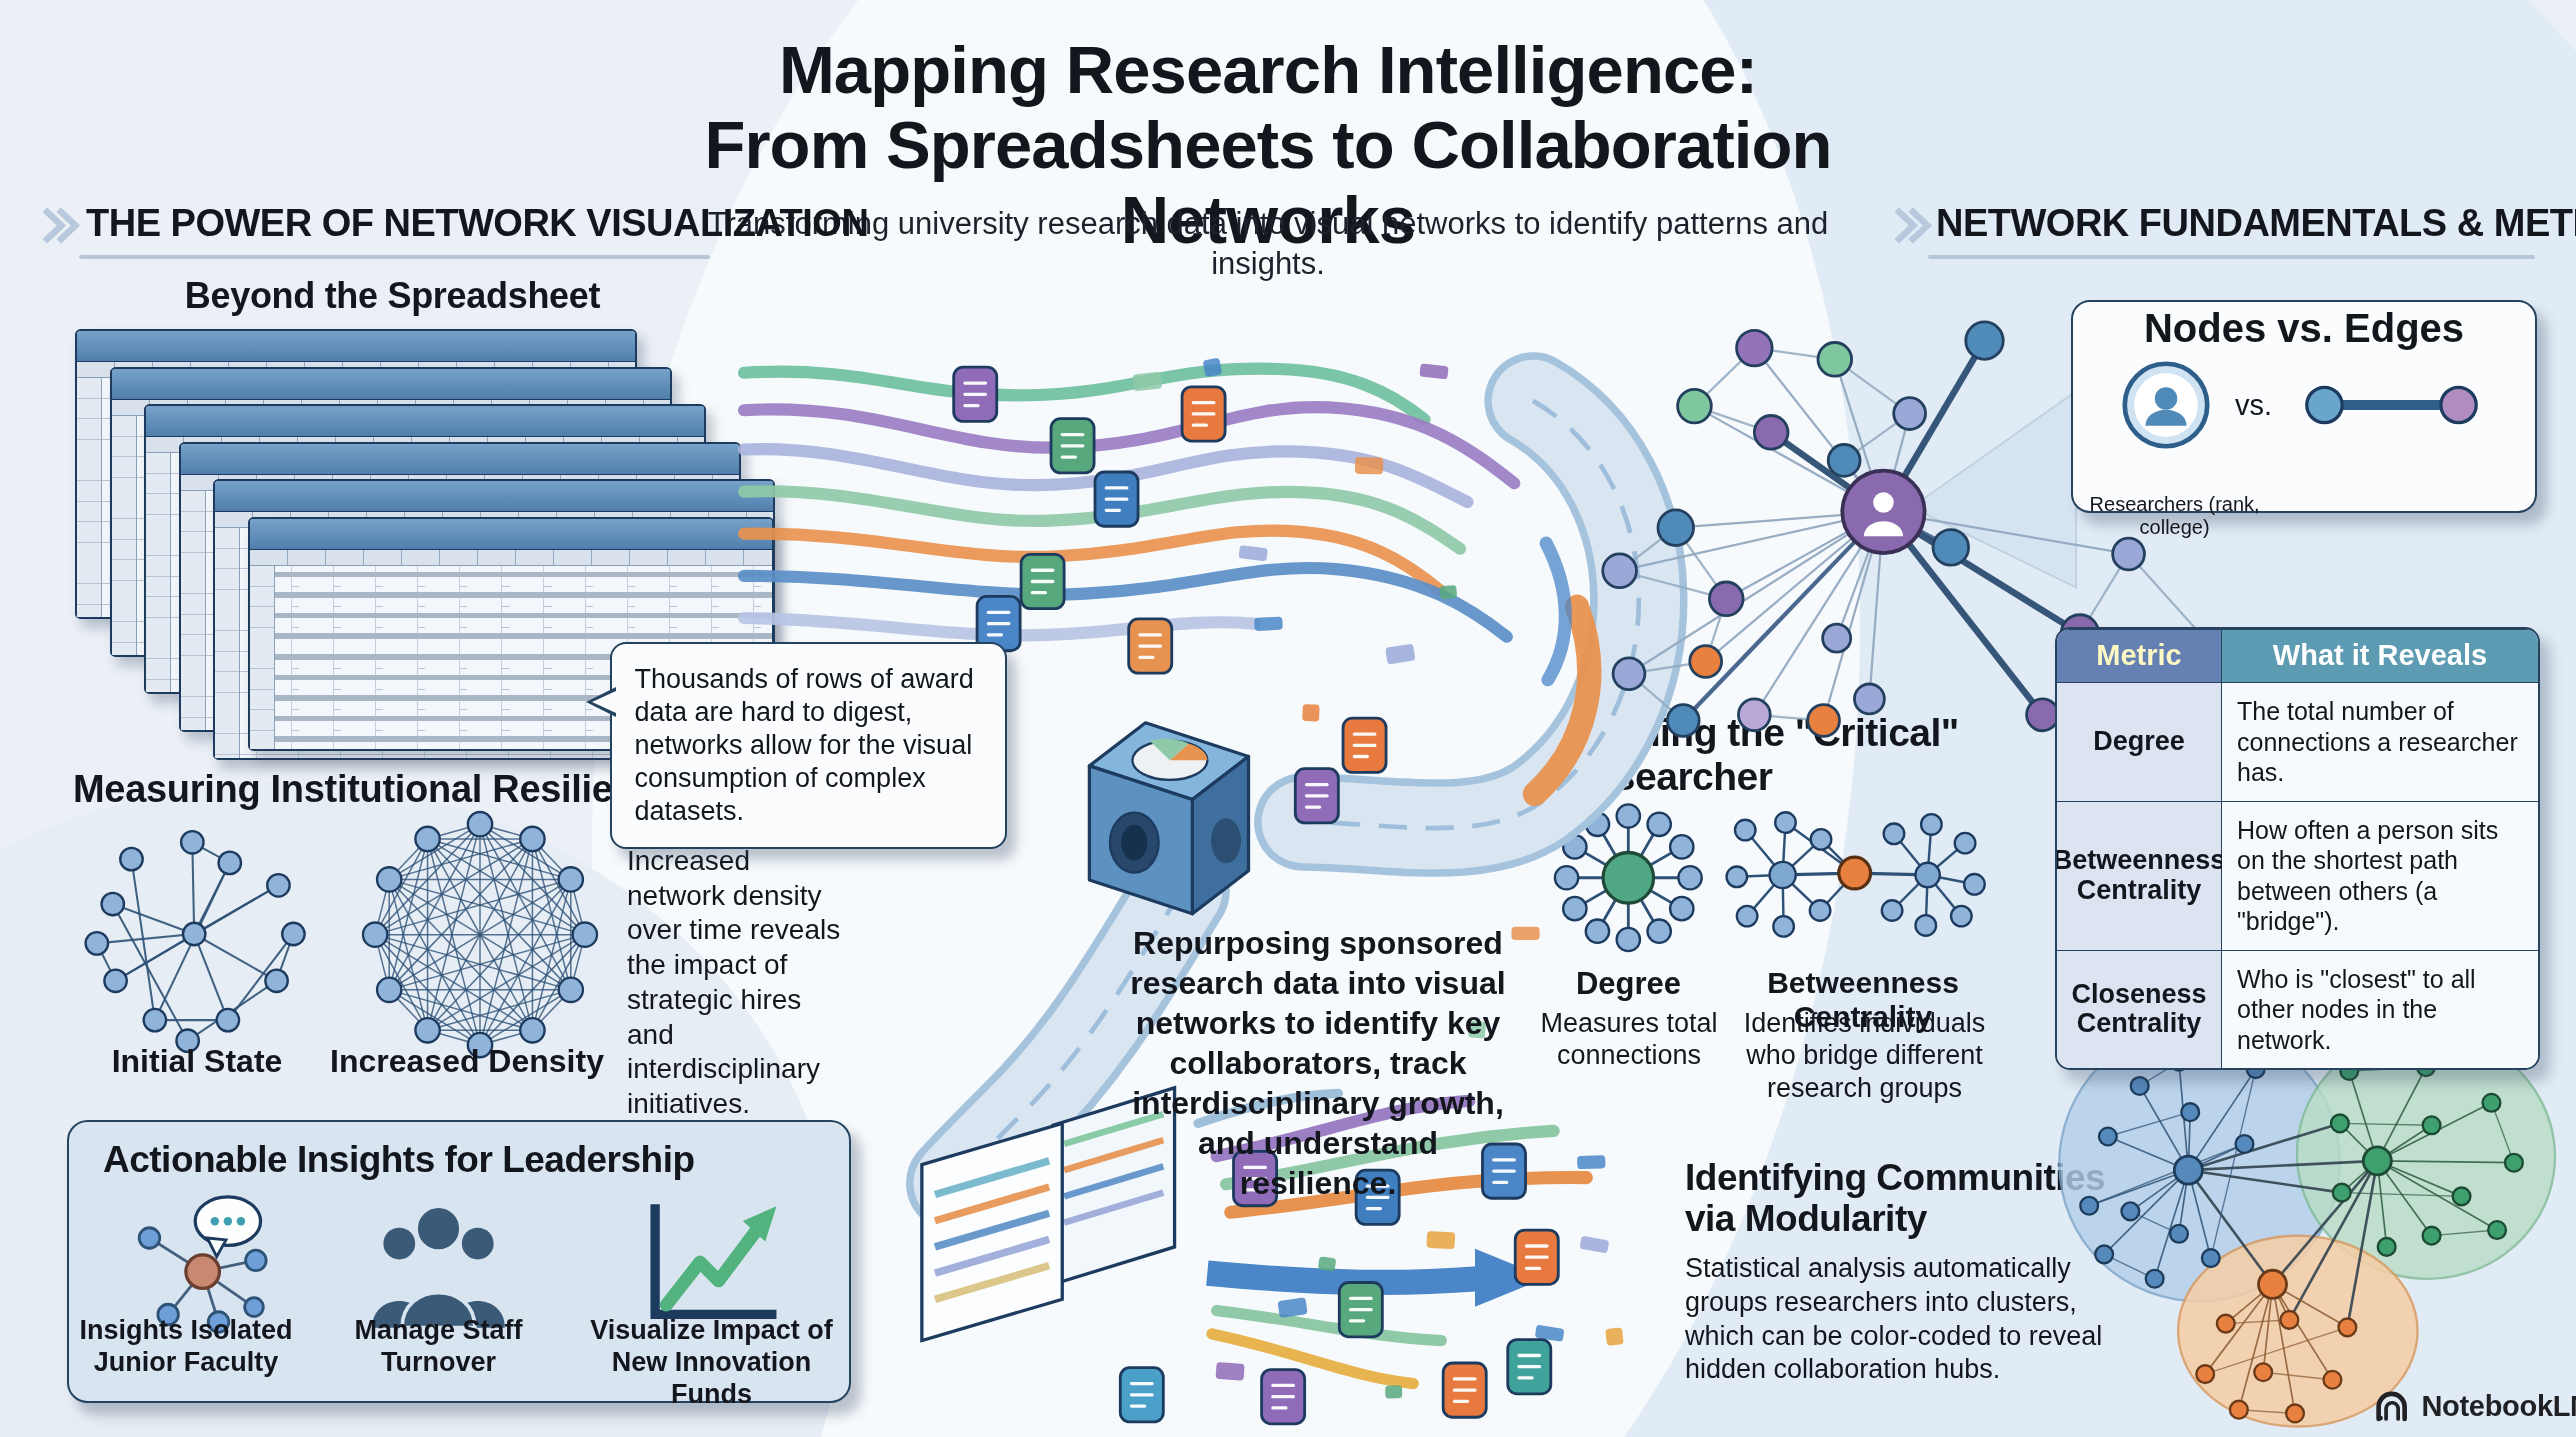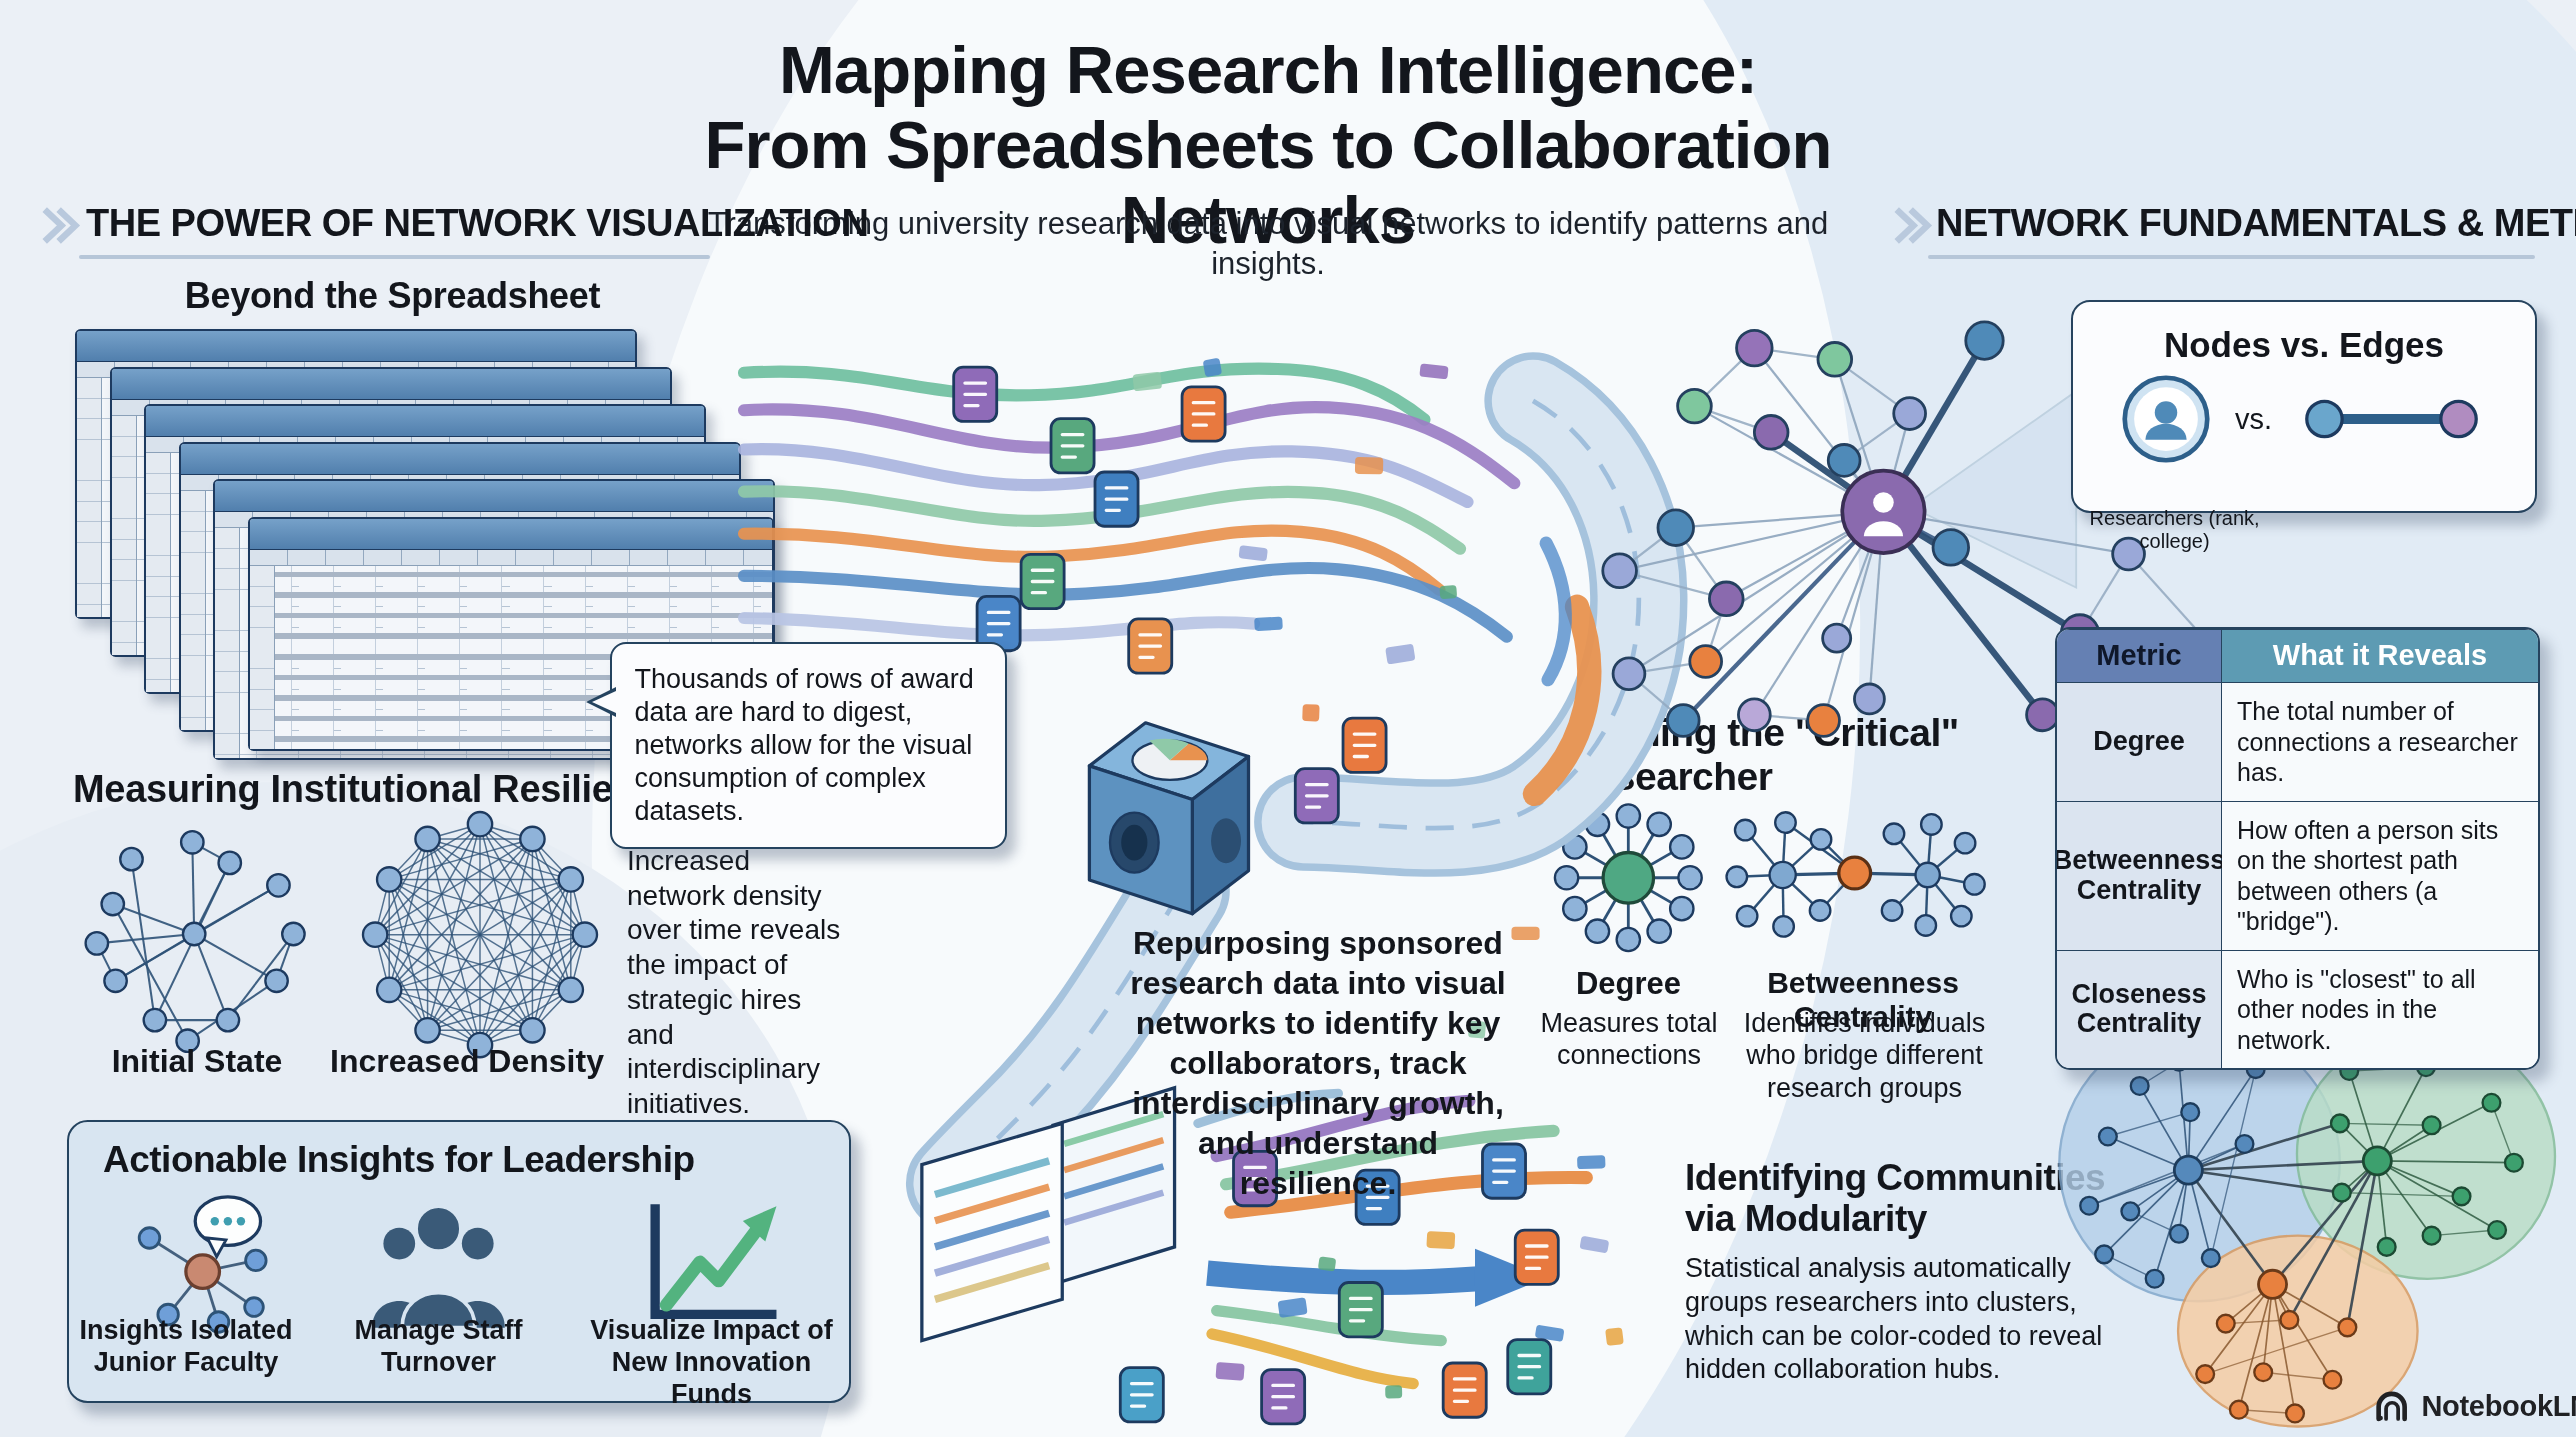--- a/index.html
+++ b/index.html
@@ -58,36 +58,36 @@
   .panel .p-title{position:absolute;left:34px;top:17px;font-weight:bold;font-size:37px;letter-spacing:-0.5px;}
   .p-label{position:absolute;top:193px;font-weight:bold;font-size:27px;line-height:1.18;text-align:center;}
 
   
   .center-caption{position:absolute;left:1116px;top:923px;width:404px;text-align:center;
     font-weight:bold;font-size:32px;line-height:1.25;z-index:5;}
 
   
   .nve-box{position:absolute;left:2071px;top:300px;width:466px;height:213px;background:#fbfcfe;
     border:2.8px solid #26435e;border-radius:19px;box-shadow:9.4px 11.2px 11.2px rgba(45,65,95,.28);z-index:4;}
-  .nve-title{text-align:center;font-weight:bold;font-size:35px;margin-top:23px;}
+  .nve-title{text-align:center;font-weight:bold;font-size:40px;margin-top:4px;}
   .nve-row{display:flex;align-items:center;justify-content:center;gap:24px;margin-top:9.4px;height:90px;}
   .nve-vs{font-size:29px;}
   .nve-labels{display:flex;margin-top:3.7px;}
   .nve-lab{font-size:20px;line-height:1.15;text-align:center;margin-top:39px;}
 
   .mtable{position:absolute;left:2055px;top:627px;width:485px;background:#eef3f8;
     border:2.8px solid #26435e;border-radius:15px;box-shadow:9.4px 11.2px 13px rgba(45,65,95,.28);
     overflow:hidden;z-index:4;}
   .mtable .ttl{padding:14px 7.5px 12px;text-align:center;font-weight:bold;font-size:32px;letter-spacing:-0.5px;background:#e3eaf4;}
   .mrow{display:flex;border-top:1.9px solid #26435e;}
   .mcl{width:165px;flex:none;border-right:1.9px solid #26435e;display:flex;align-items:center;
     justify-content:center;text-align:center;font-weight:bold;font-size:27px;line-height:1.1;
     padding:9.4px 7.5px;background:#dbe4f0;}
   .mcr{flex:1;font-size:25px;line-height:1.22;padding:13px 15px;background:#f7fafc;display:flex;align-items:center;}
-  .mh .mcl{background:#6580b3;color:#0f172a;font-size:29px;}
+  .mh .mcl{background:#6580b3;color:#fef9c3;font-size:29px;}
   .mh .mcr{background:#5d9bb3;color:#fff;font-weight:bold;font-size:29px;justify-content:center;text-align:center;padding:8.4px;}
 
   .mini-label{position:absolute;font-weight:bold;font-size:31px;text-align:center;}
   .mini-desc{position:absolute;font-size:27px;line-height:1.2;text-align:center;}
   .crit-head{position:absolute;left:1565px;top:711px;width:440px;font-weight:bold;font-size:39px;line-height:1.12;letter-spacing:-0.5px;}
   .comm-head{position:absolute;left:1685px;top:1157px;width:421px;font-weight:bold;font-size:37px;line-height:1.12;letter-spacing:-0.5px;}
   .comm-body{position:absolute;left:1685px;top:1252px;width:423px;font-size:27px;line-height:1.25;}
 
   .watermark{position:absolute;left:2374px;top:1389px;display:flex;align-items:center;gap:8.4px;color:#202124;}
   .watermark .wm-text{font-size:29px;font-weight:bold;letter-spacing:-0.3px;}

